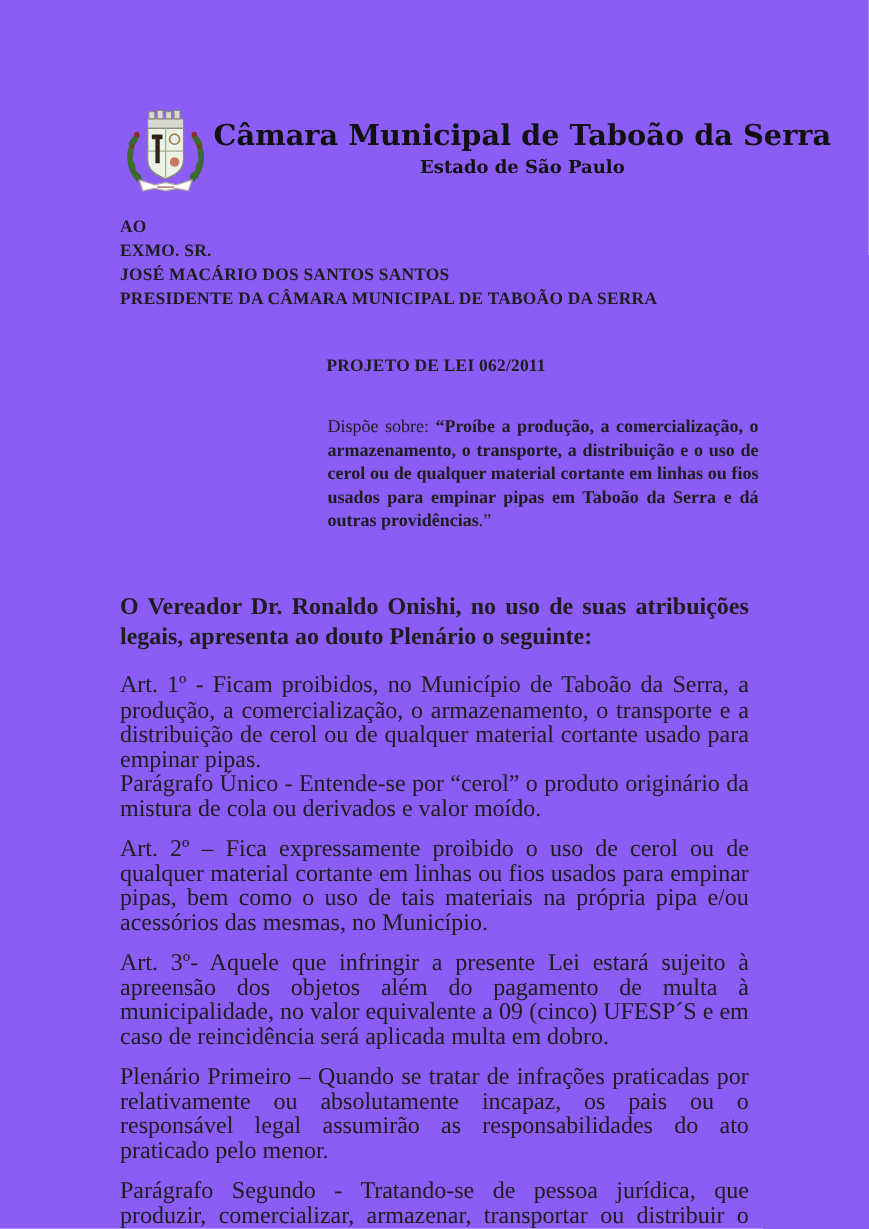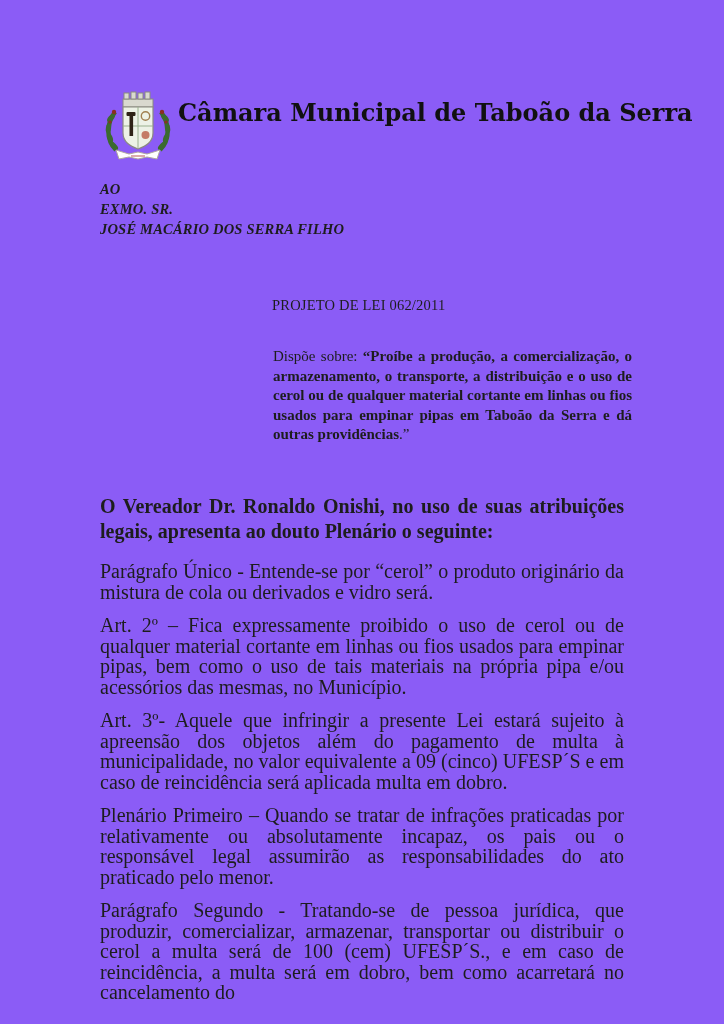--- a/index.html
+++ b/index.html
@@ -53,28 +53,27 @@
   }
   
   .recipient {
     position: absolute;
     left: 100px;
     top: 179px;
     font-weight: bold;
     font-size: 14.5px;
     line-height: 20px;
     letter-spacing: 0.2px;
-    font-style: italic;
   }
   
   .doc-title {
     position: absolute;
     left: 272px;
     top: 297px;
-    font-weight: normal;
+    font-weight: bold;
     font-size: 14.5px;
     letter-spacing: 0.2px;
     text-align: right;
   }
   
   .ementa {
     position: absolute;
     left: 273px;
     width: 359px;
     top: 347px;
@@ -140,37 +139,40 @@
 
         <circle cx="47.5" cy="28" r="4.2" fill="none" stroke="#a08050" stroke-width="1.4"></circle>
         <circle cx="47.5" cy="47" r="4" fill="#b5543c" opacity="0.75"></circle>
 
         <path d="M18,62 l13,4 l9,-2 l9,2 l13,-4 l-3,9 l-10,-2 l-9,2 l-9,-2 l-10,2 z" fill="#ffffff" stroke="#b0a9a0" stroke-width="1"></path>
         <line x1="33" y1="68" x2="47" y2="68" stroke="#c88" stroke-width="1.4"></line>
       </svg>
     </div>
     <div class="letterhead-text">
       <div class="org-name">Câmara Municipal de Taboão da Serra</div>
+      <div class="org-sub">Estado de São Paulo</div>
     </div>
   </header>
 
   <div class="recipient">
     <div>AO</div>
     <div>EXMO. SR.</div>
-    <div>JOSÉ MACÁRIO DOS SERRA FILHO</div>
+    <div>JOSÉ MACÁRIO DOS SANTOS SANTOS</div>
+    <div>PRESIDENTE DA CÂMARA MUNICIPAL DE TABOÃO DA SERRA</div>
   </div>
 
   <div class="doc-title">PROJETO DE LEI 062/2011</div>
 
   <div class="ementa">
     <span>Dispõe sobre: </span><span class="quote">“Proíbe a produção, a comercialização, o armazenamento, o transporte, a distribuição e o uso de cerol ou de qualquer material cortante em linhas ou fios usados para empinar pipas em Taboão da Serra e dá outras providências</span><span>.”</span>
   </div>
 
   <div class="doc-body">
     <p class="intro">O Vereador Dr. Ronaldo Onishi, no uso de suas atribuições legais, apresenta ao douto Plenário o seguinte:</p>
-    <p>Parágrafo Único - Entende-se por “cerol” o produto originário da mistura de cola ou derivados e vidro será.</p>
+    <p>Art. 1º - Ficam proibidos, no Município de Taboão da Serra, a produção, a comercialização, o armazenamento, o transporte e a distribuição de cerol ou de qualquer material cortante usado para empinar pipas.</p>
+    <p>Parágrafo Único - Entende-se por “cerol” o produto originário da mistura de cola ou derivados e valor moído.</p>
     <p class="gap-before">Art. 2º – Fica expressamente proibido o uso de cerol ou de qualquer material cortante em linhas ou fios usados para empinar pipas, bem como o uso de tais materiais na própria pipa e/ou acessórios das mesmas, no Município.</p>
     <p class="gap-before">Art. 3º- Aquele que infringir a presente Lei estará sujeito à apreensão dos objetos além do pagamento de multa à municipalidade, no valor equivalente a 09 (cinco) UFESP´S e em caso de reincidência será aplicada multa em dobro.</p>
     <p class="gap-before">Plenário Primeiro – Quando se tratar de infrações praticadas por relativamente ou absolutamente incapaz, os pais ou o responsável legal assumirão as responsabilidades do ato praticado pelo menor.</p>
     <p class="gap-before">Parágrafo Segundo - Tratando-se de pessoa jurídica, que produzir, comercializar, armazenar, transportar ou distribuir o cerol a multa será de 100 (cem) UFESP´S., e em caso de reincidência, a multa será em dobro, bem como acarretará no cancelamento do</p>
   </div>
 
 </div>
 
 </body></html>

